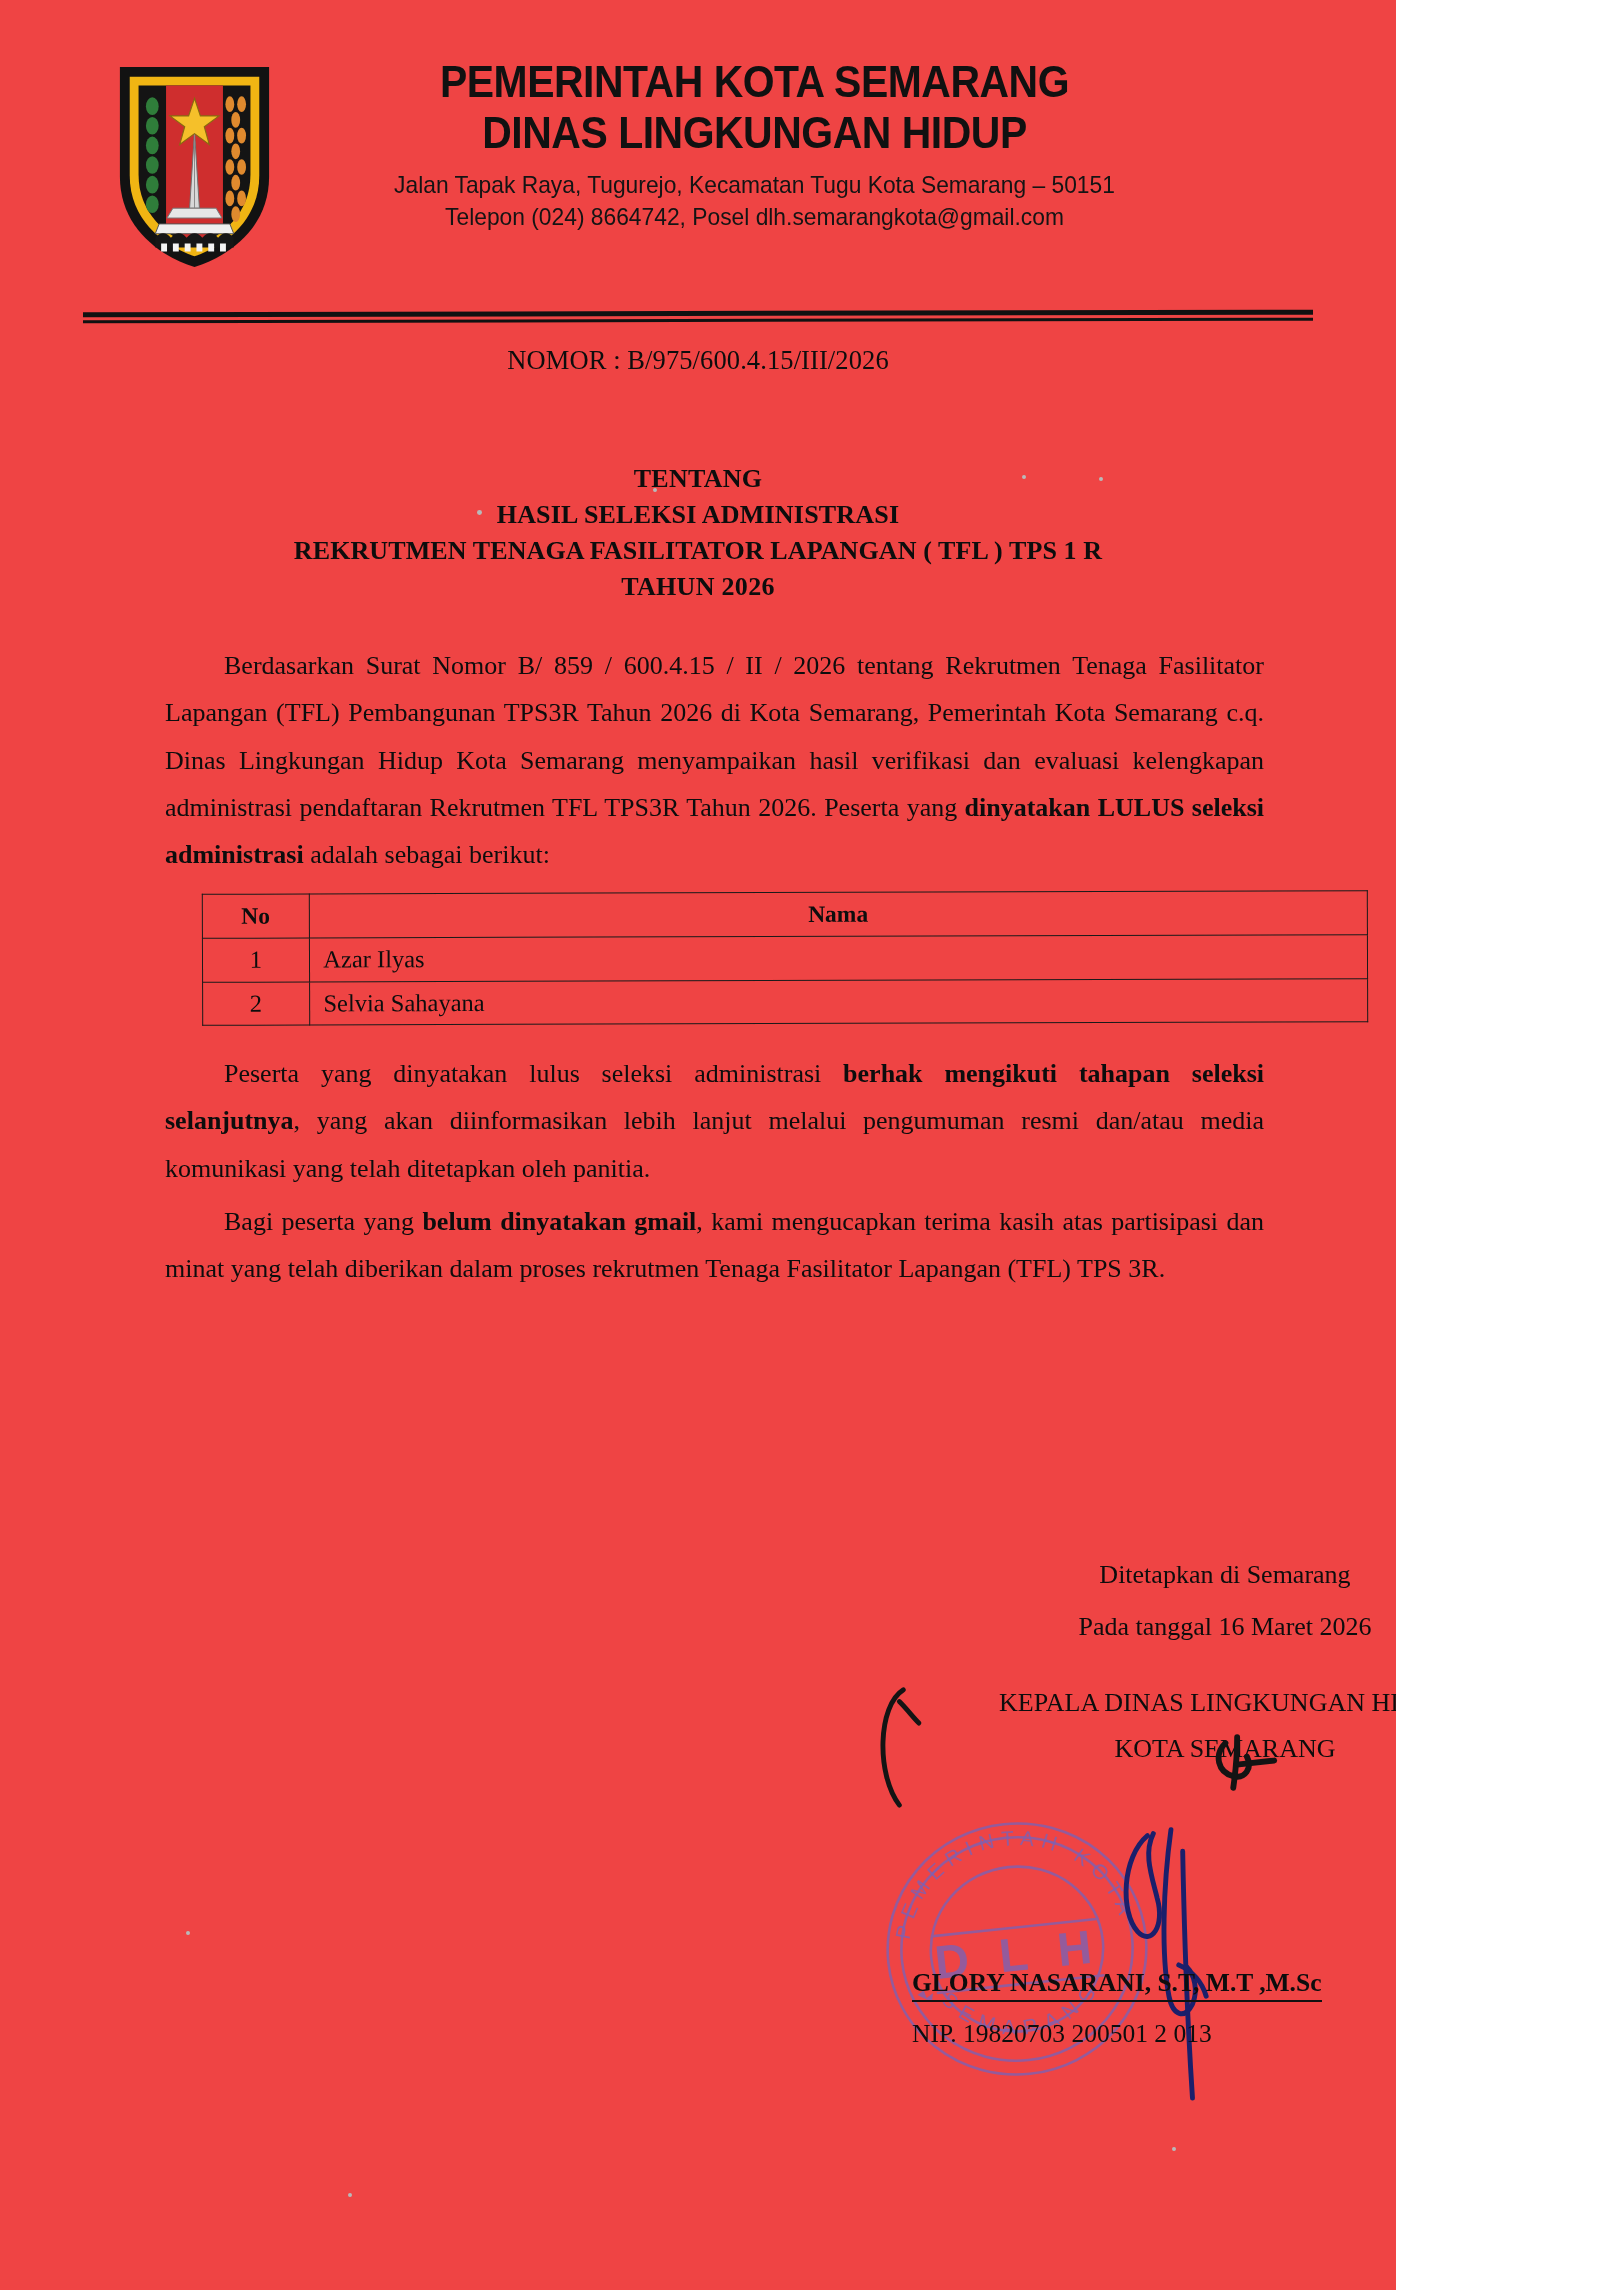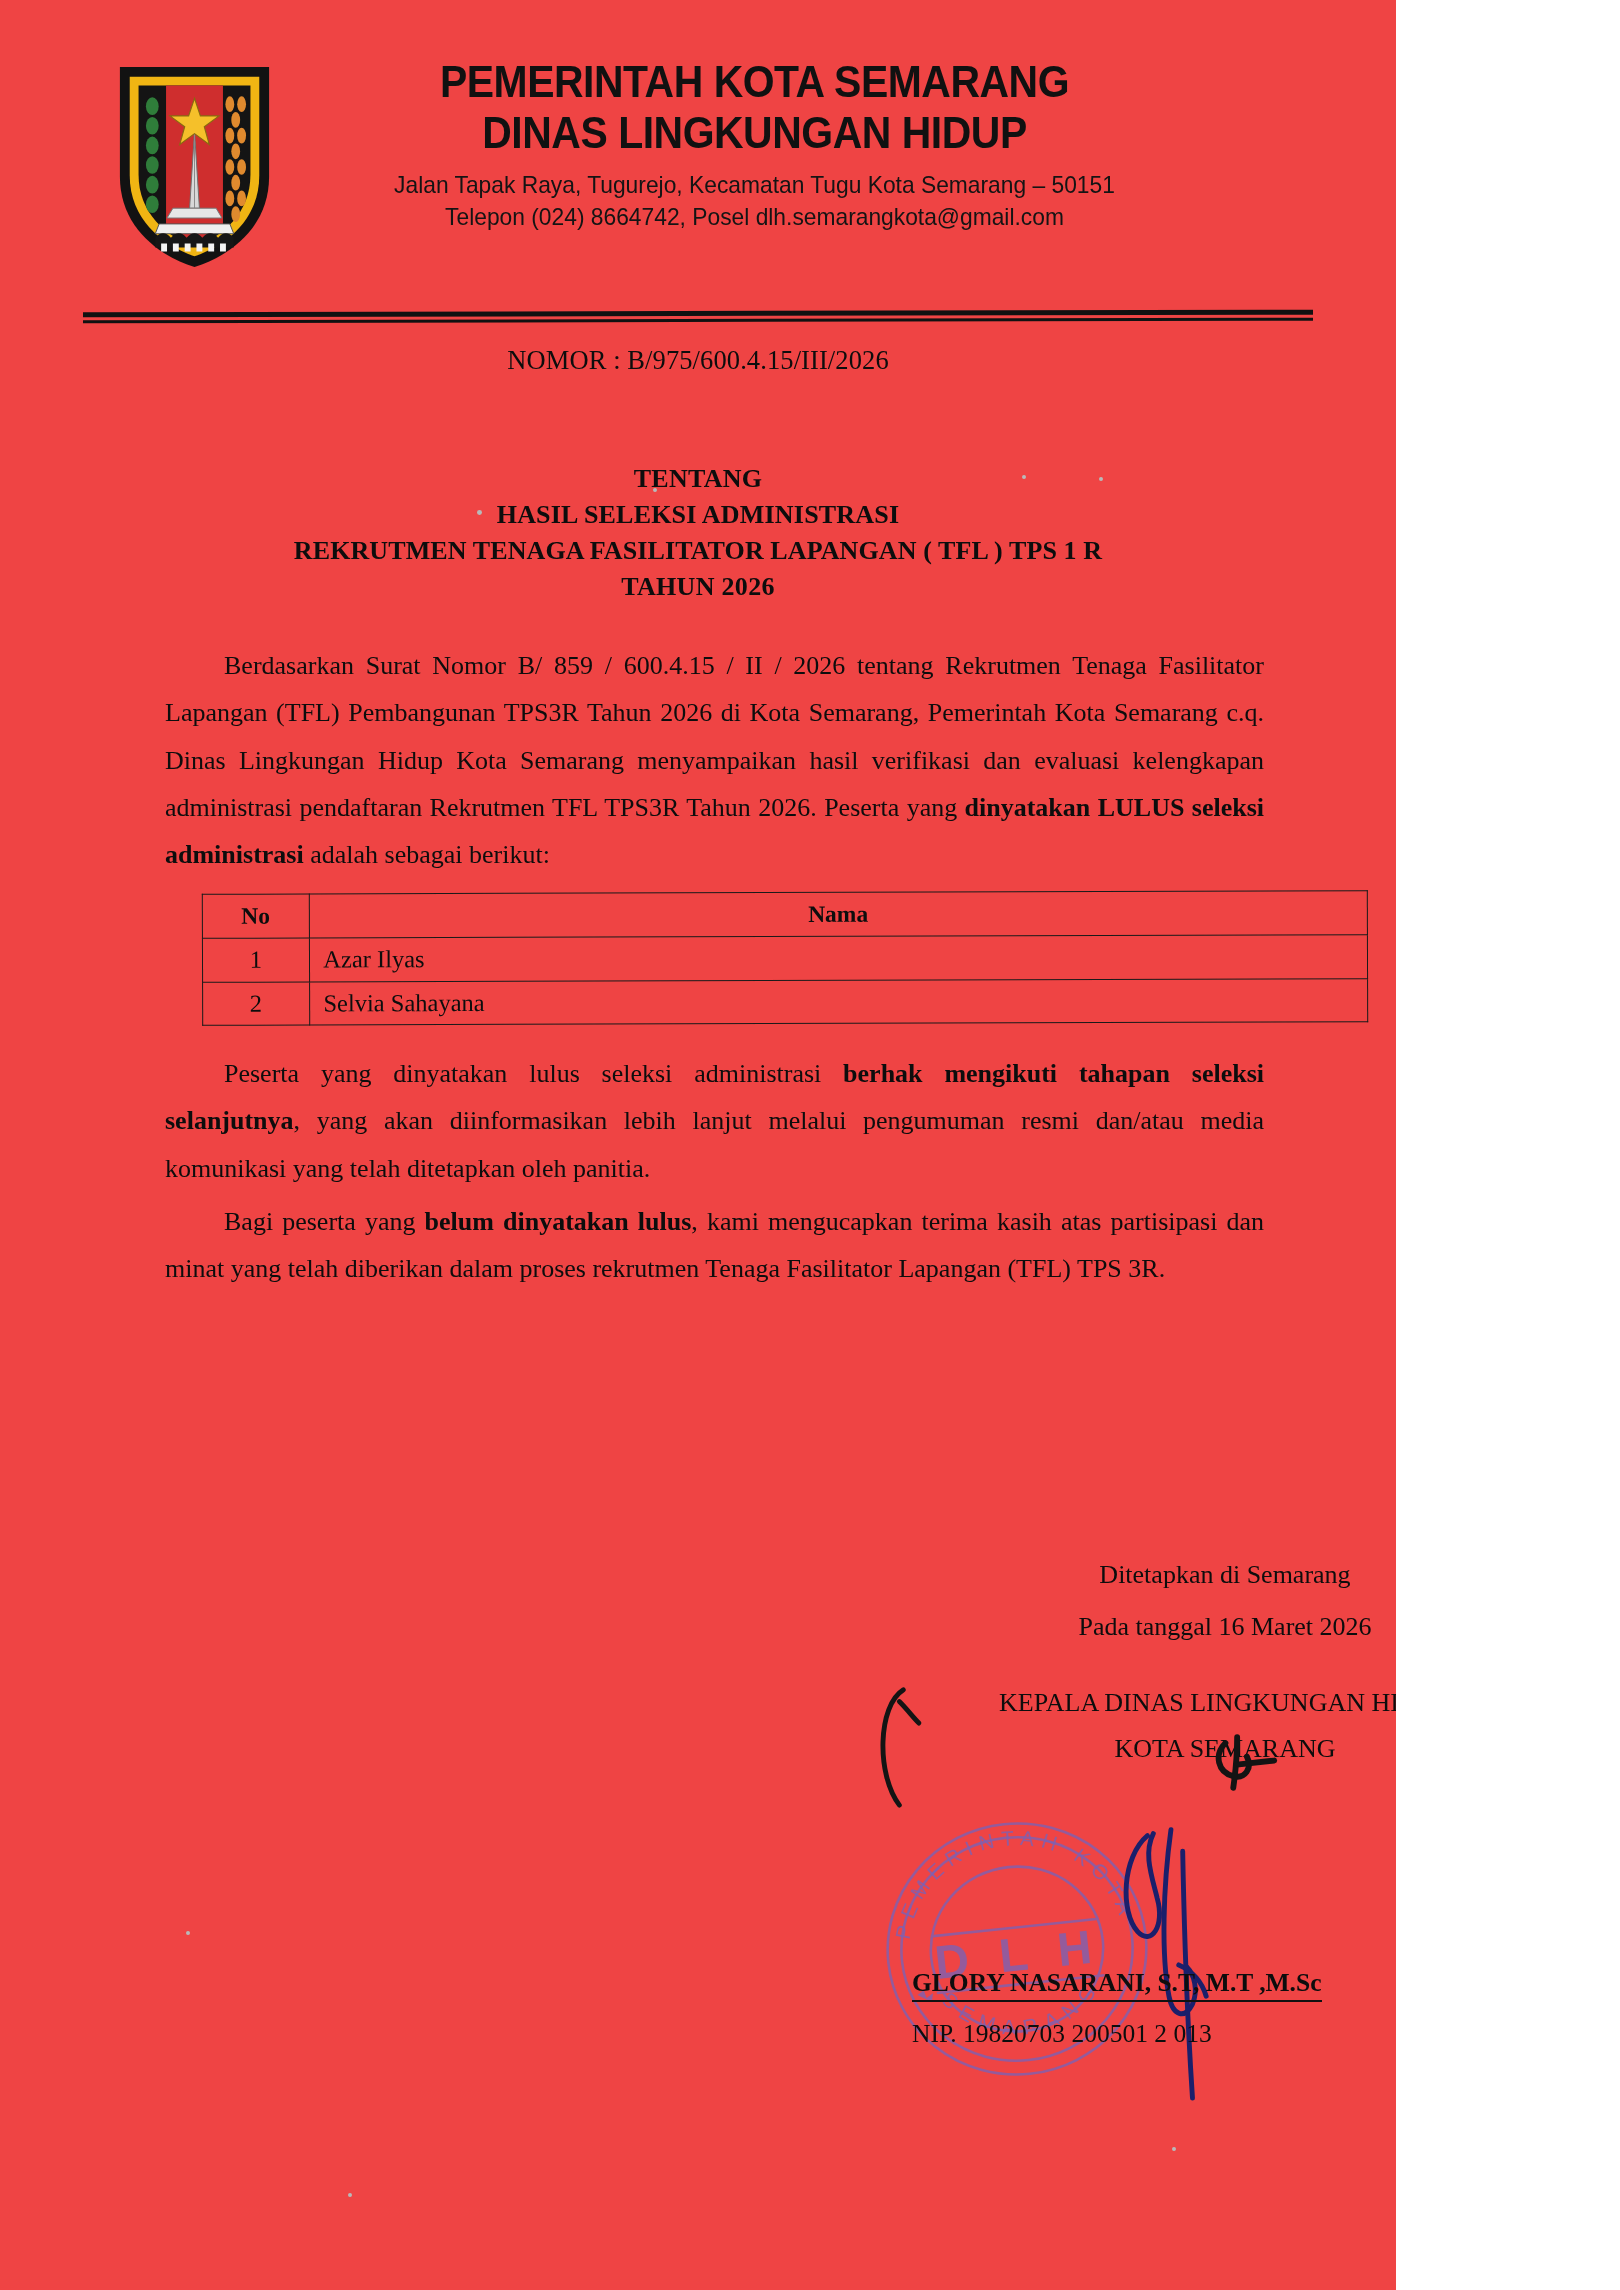--- a/index.html
+++ b/index.html
@@ -318,21 +318,21 @@
           </tr>
         </tbody>
       </table>
     </div>
 
     <p class="para" style="margin-top:25.5px">
       <span>Peserta yang dinyatakan lulus seleksi administrasi </span><span class="b">berhak mengikuti tahapan seleksi selanjutnya</span><span>, yang akan diinformasikan lebih lanjut melalui pengumuman resmi dan/atau media komunikasi yang telah ditetapkan oleh panitia.</span>
     </p>
 
     <p class="para">
-      <span>Bagi peserta yang </span><span class="b">belum dinyatakan lulus</span><span>, kami mengucapkan terima kasih atas partisipasi dan minat yang telah diberikan dalam proses rekrutmen Tenaga Fasilitator Lapangan (TFL) TPS 3R.</span>
+      <span>Bagi peserta yang </span><span class="b">belum dinyatakan gmail</span><span>, kami mengucapkan terima kasih atas partisipasi dan minat yang telah diberikan dalam proses rekrutmen Tenaga Fasilitator Lapangan (TFL) TPS 3R.</span>
     </p>
 
   </div>
 
   <div class="sign">
     <div class="l">Ditetapkan di Semarang</div>
     <div class="l">Pada tanggal 16 Maret 2026</div>
     <div class="sign-title">
       <div class="l">KEPALA DINAS LINGKUNGAN HIDUP</div>
       <div class="l">KOTA SEMARANG</div>

